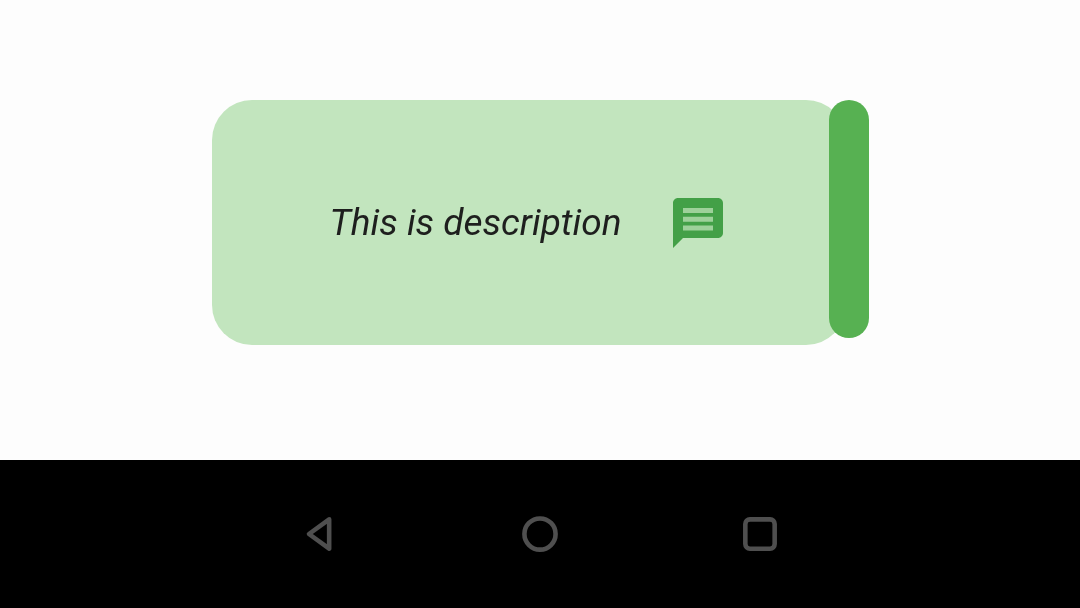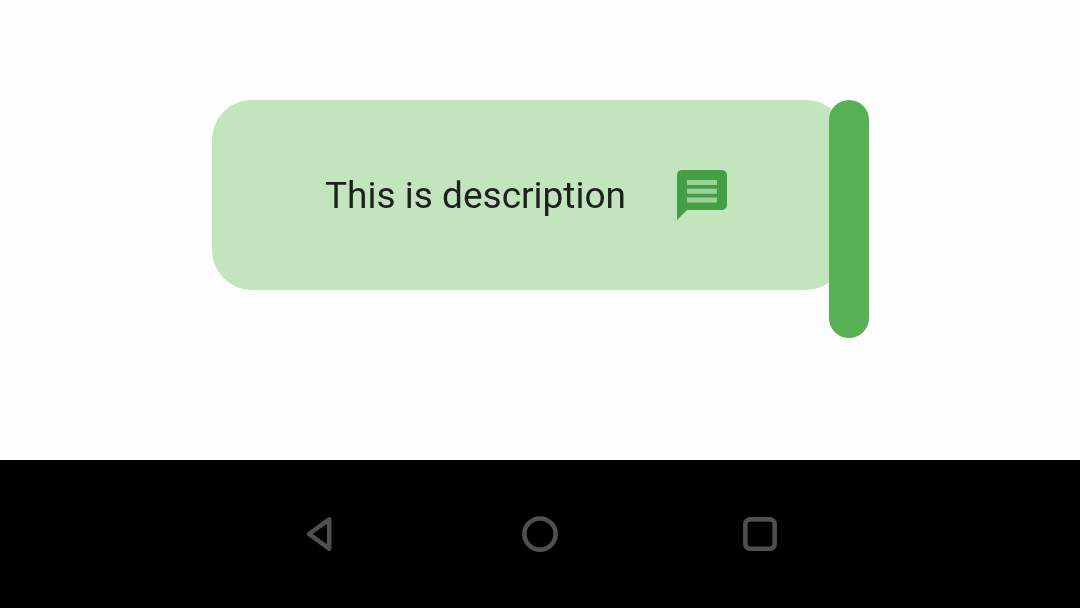--- a/index.html
+++ b/index.html
@@ -30,27 +30,28 @@
       position: relative;
       width: 657px;
       height: 238px;
     }
     
     .card {
       position: absolute;
       left: 0;
       top: 0;
       width: 634px;
-      height: 190px;
+      height: 245px;
       background: #c2e5be;
       border-radius: 40px;
       display: flex;
       align-items: center;
       justify-content: center;
       gap: 46px;
+      font-style: italic;
     }
     
     .card-text {
       font-size: 37px;
       color: #1e1f1e;
       font-weight: 400;
     }
     
     .message-icon {
       width: 60px;

